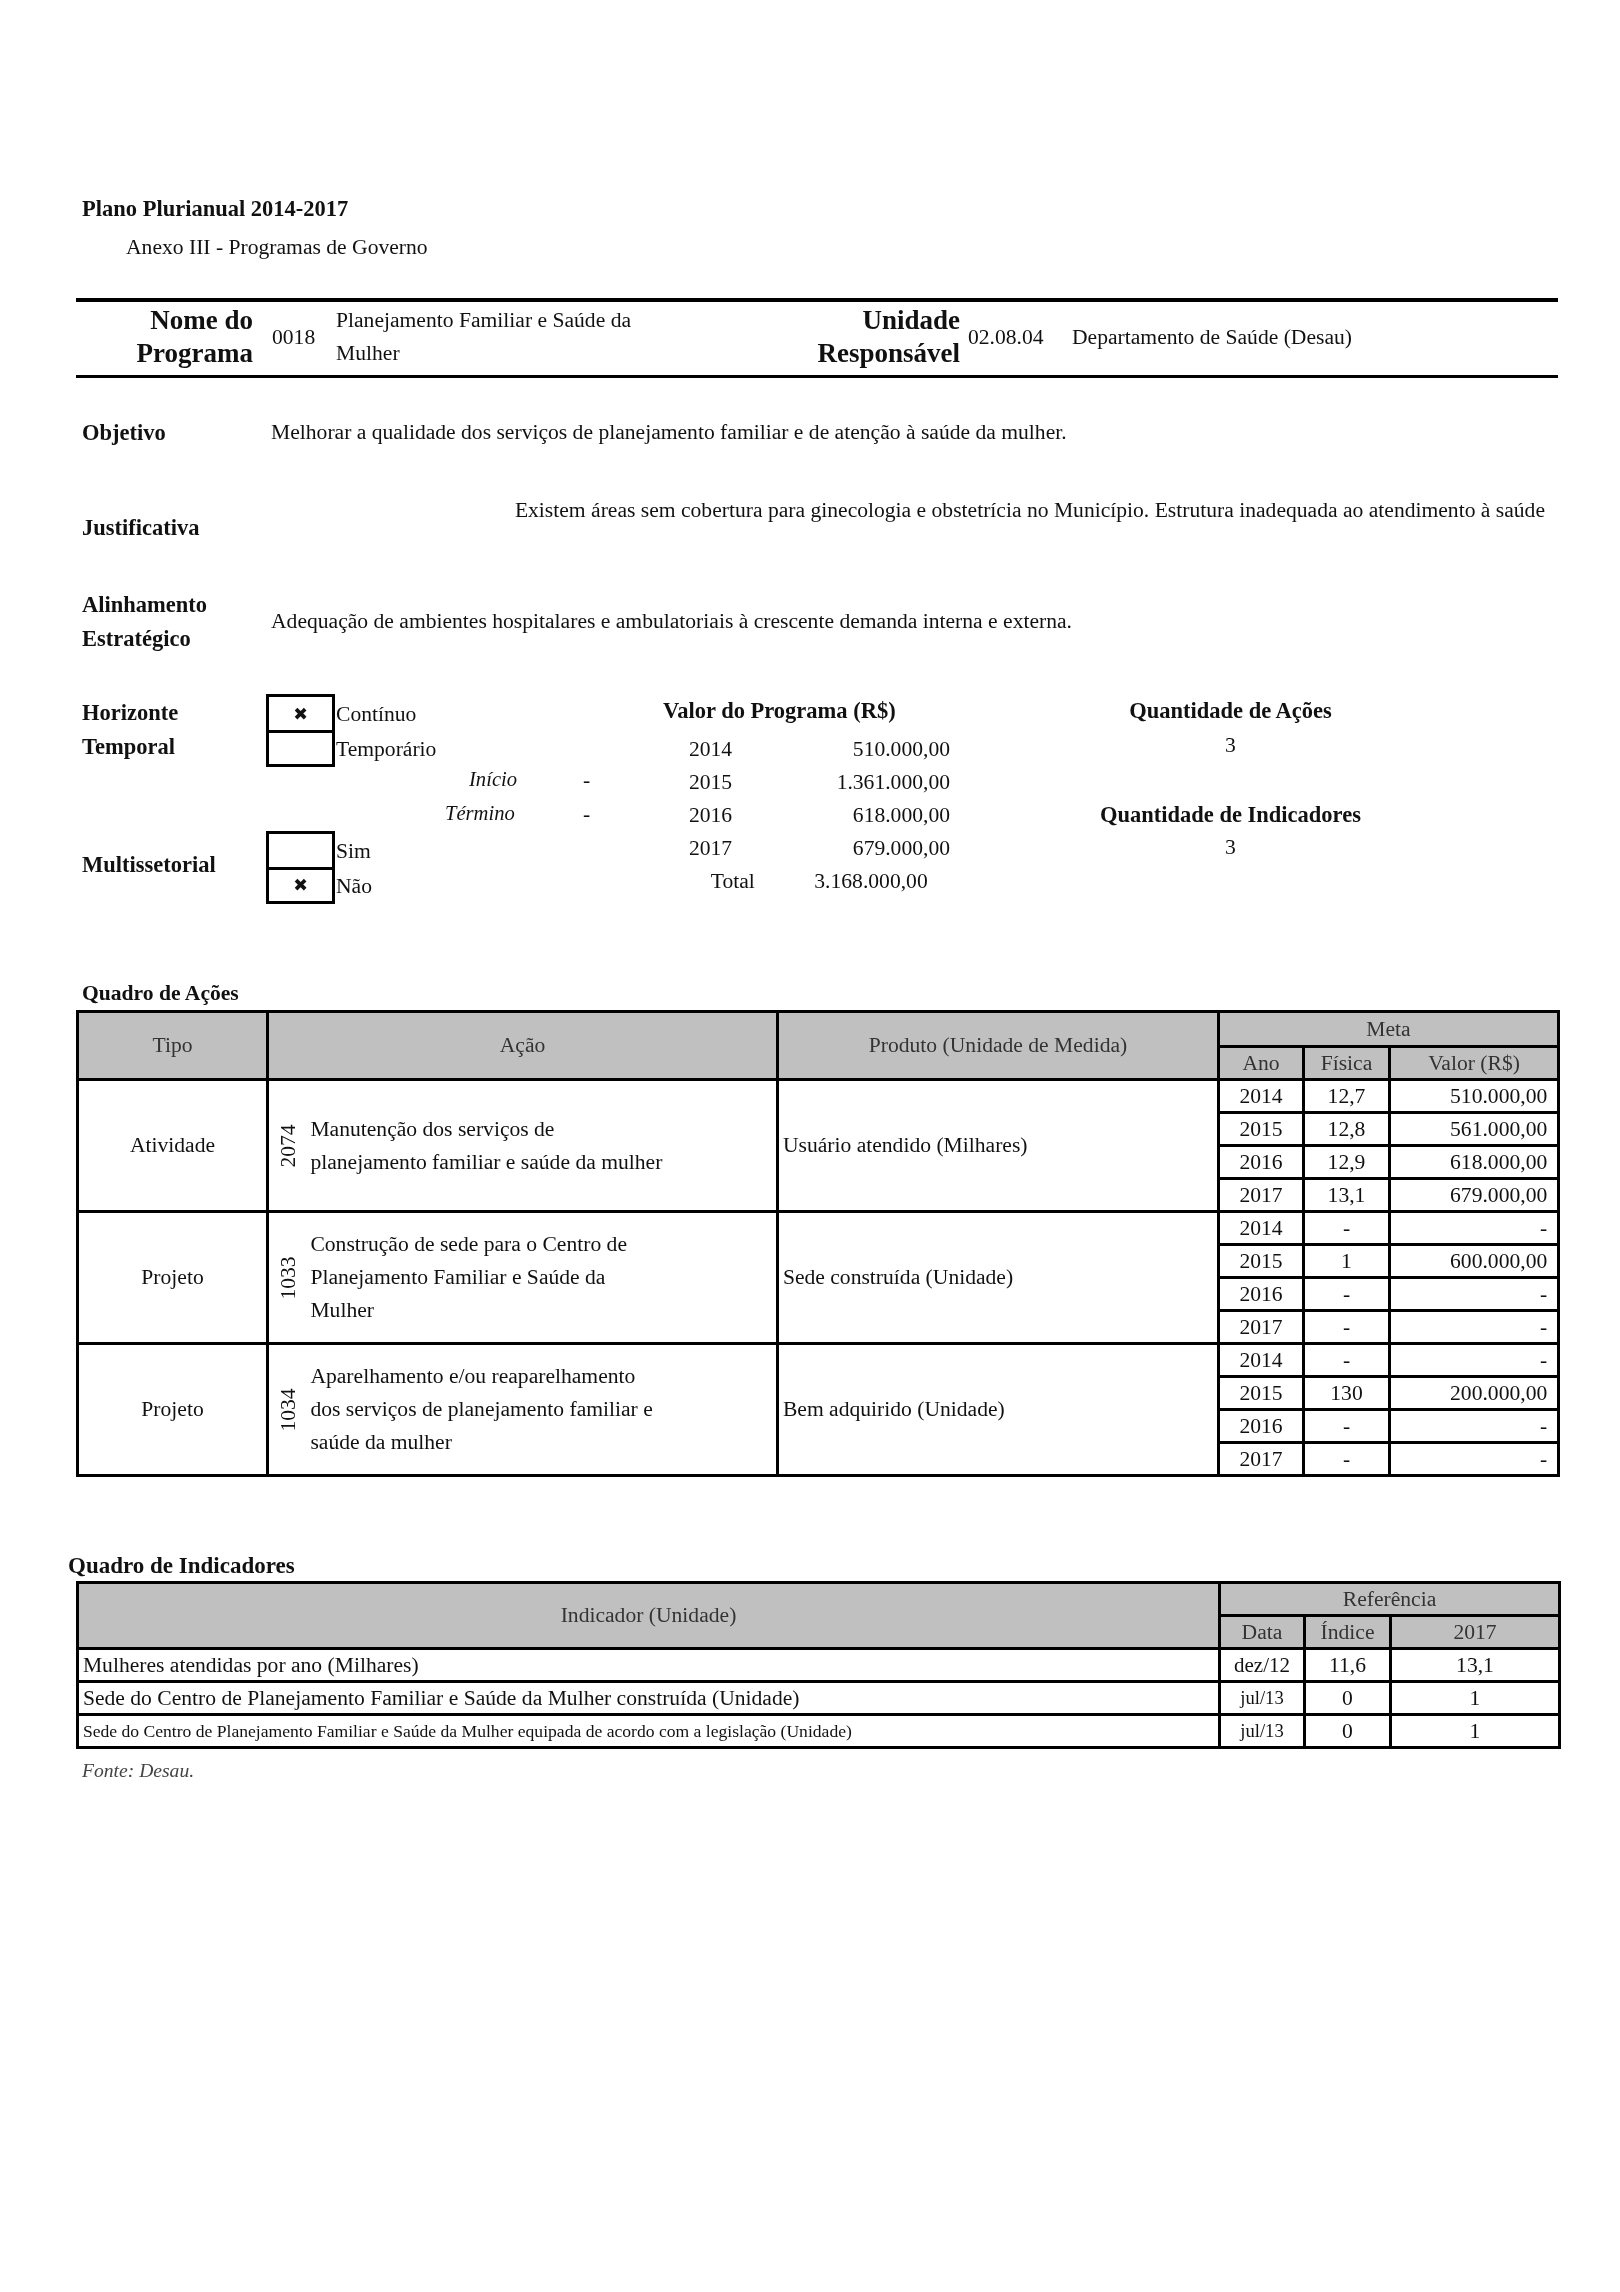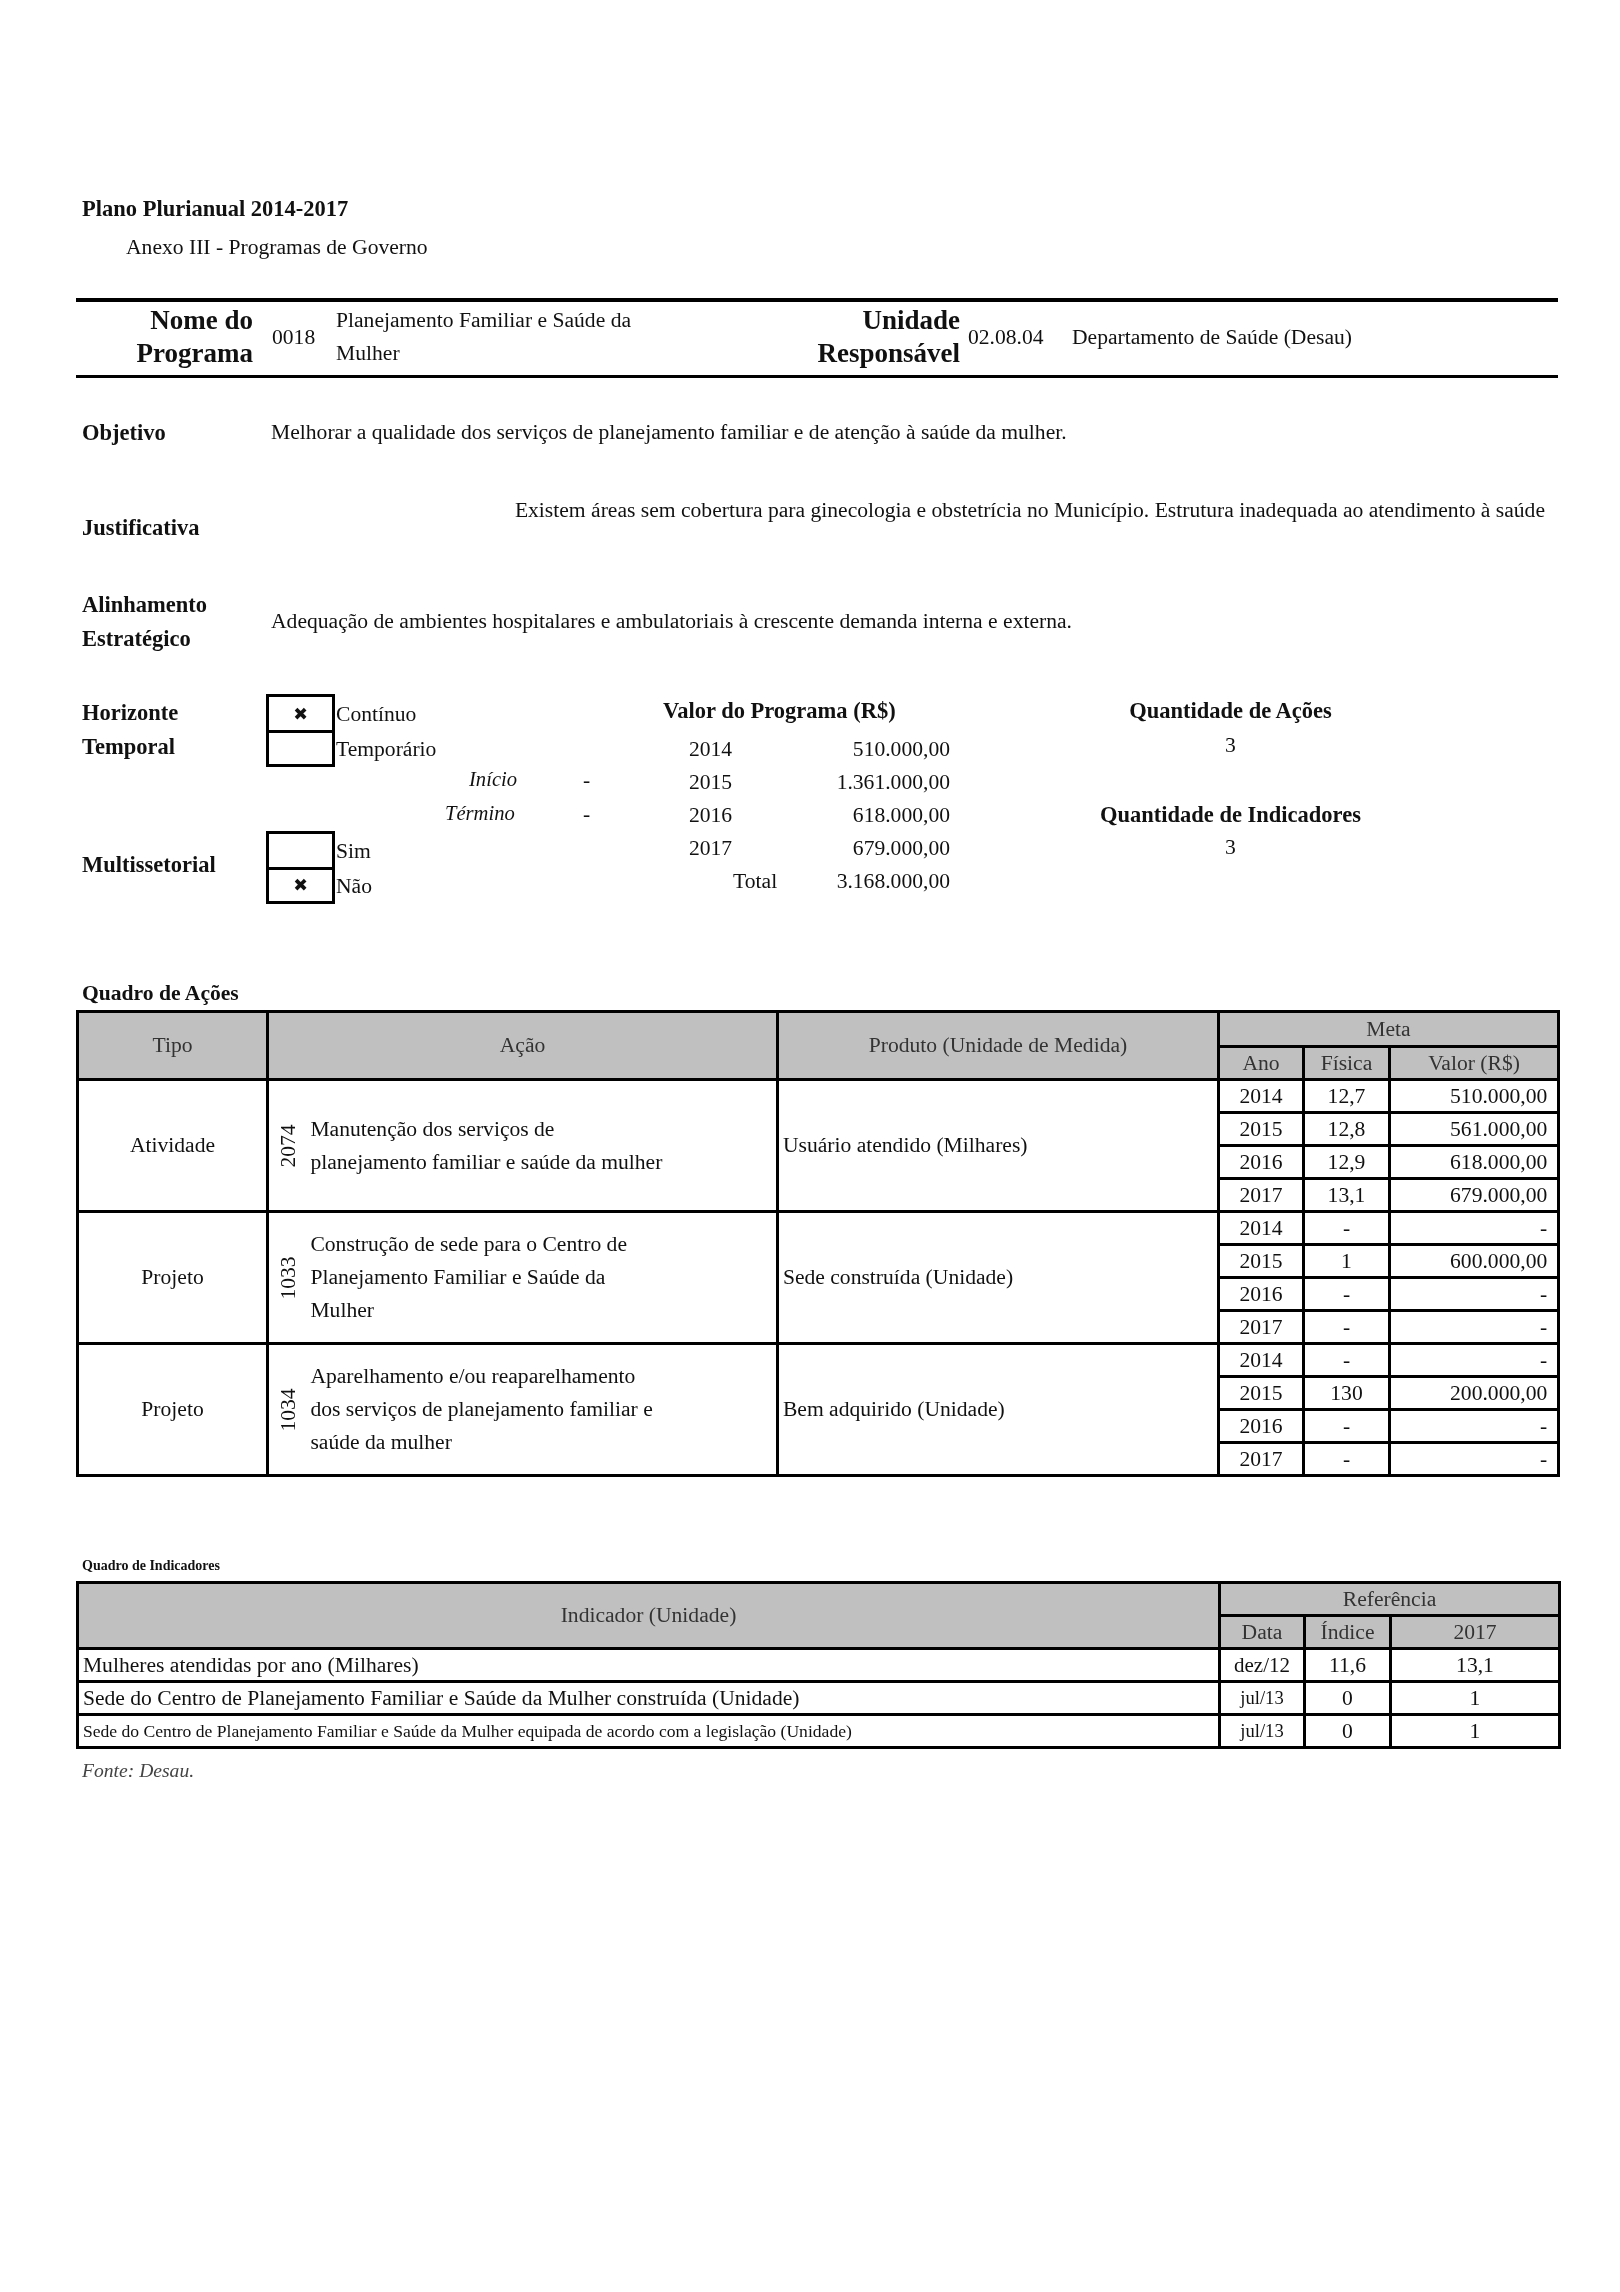--- a/index.html
+++ b/index.html
@@ -123,21 +123,21 @@
     <span>1.361.000,00</span>
   </div>
   <div style="display:flex; justify-content:space-between; height:33px; line-height:33px;" class="num">
     <span style="width:69px; text-align:center;">2016</span>
     <span>618.000,00</span>
   </div>
   <div style="display:flex; justify-content:space-between; height:33px; line-height:33px;" class="num">
     <span style="width:69px; text-align:center;">2017</span>
     <span>679.000,00</span>
   </div>
-  <div style="display:flex; justify-content:flex-end; height:33px; line-height:33px;gap:47px;" class="num">
+  <div style="display:flex; justify-content:center; height:33px; line-height:33px;gap:47px;" class="num">
     <span style="width:69px; text-align:center;">Total</span>
     <span>3.168.000,00</span>
   </div>
 </div>
 
 <div class="abs val-head" style="left:1059px; top:698px; width:343px; text-align:center;">Quantidade de Ações</div>
 <div class="abs num" style="left:1059px; top:733px; width:343px; text-align:center;">3</div>
 <div class="abs val-head" style="left:1059px; top:802px; width:343px; text-align:center;">Quantidade de Indicadores</div>
 <div class="abs num" style="left:1059px; top:835px; width:343px; text-align:center;">3</div>
 
@@ -253,21 +253,21 @@
     <td class="r">-</td>
   </tr>
   <tr style="height:33px;">
     <td class="c">2017</td>
     <td class="c">-</td>
     <td class="r">-</td>
   </tr>
 </tbody>
   </table>
 
-<div class="abs sec-label" style="left:82px; top:1549px; font-size:14px;">Quadro de Indicadores</div>
+<div class="abs sec-label" style="left:68px; top:1549px; font-size:23px;">Quadro de Indicadores</div>
 
 <table class="grid" style="left:76px; top:1581px; width:1482px;">
   <colgroup>
     <col style="width:1142px">
       <col style="width:85px">
       <col style="width:86px">
       <col style="width:169px">
   </colgroup>
   <tbody>
       <tr style="height:33px;">

